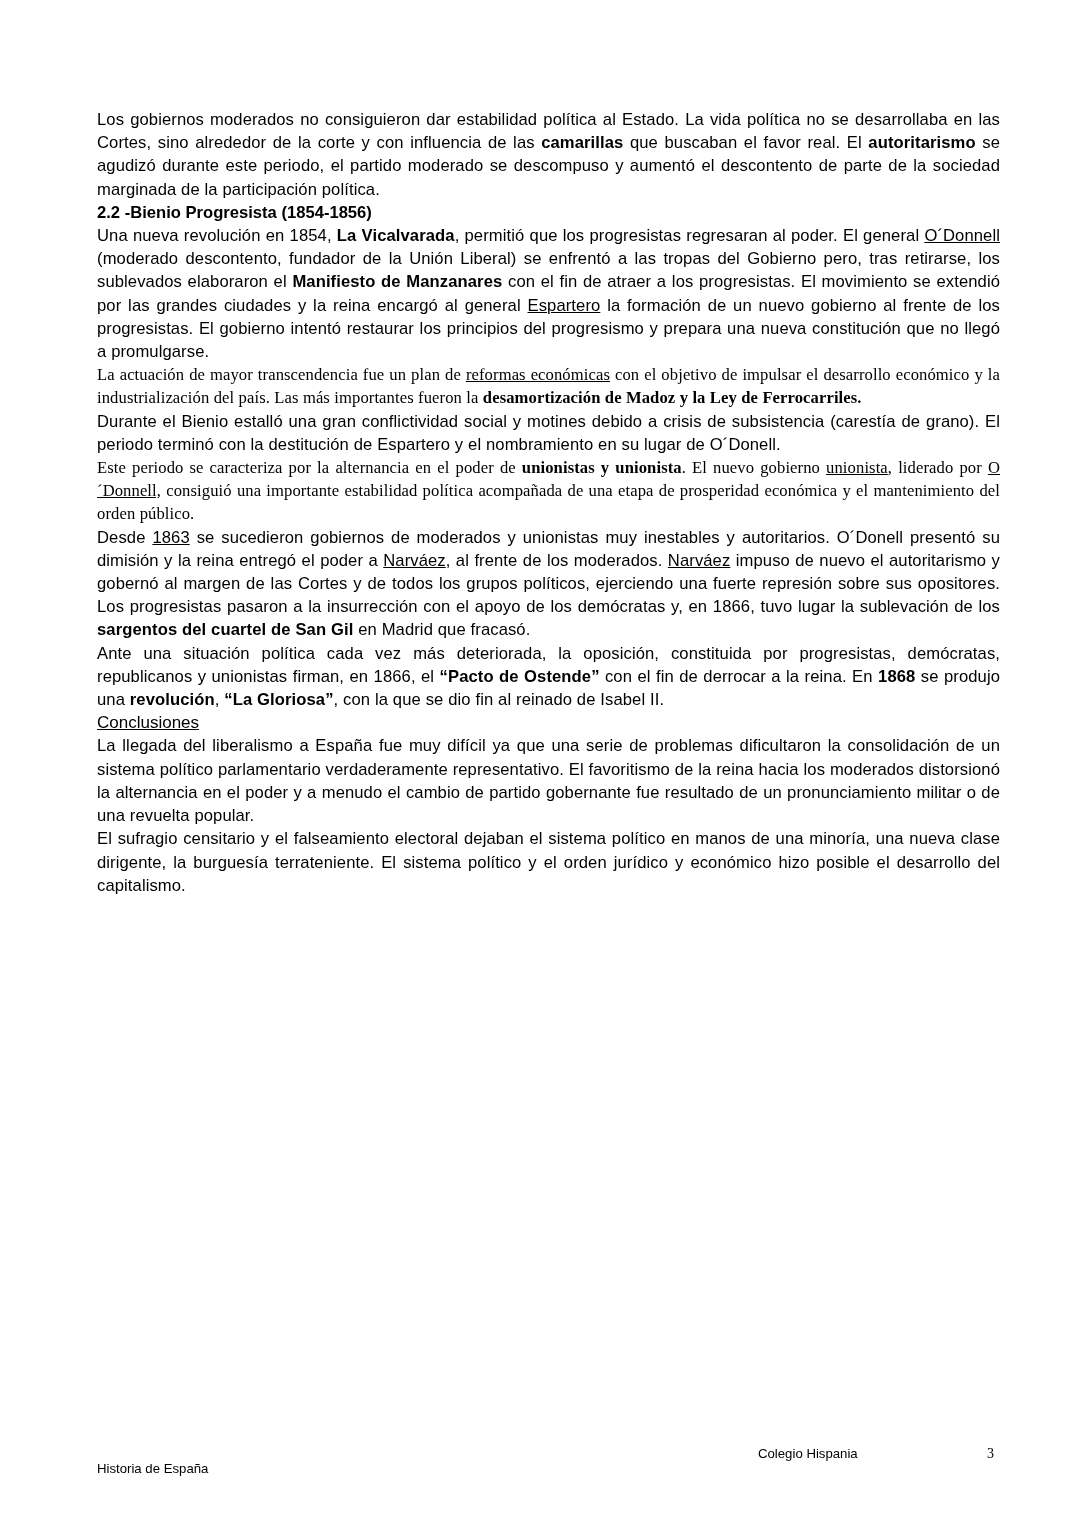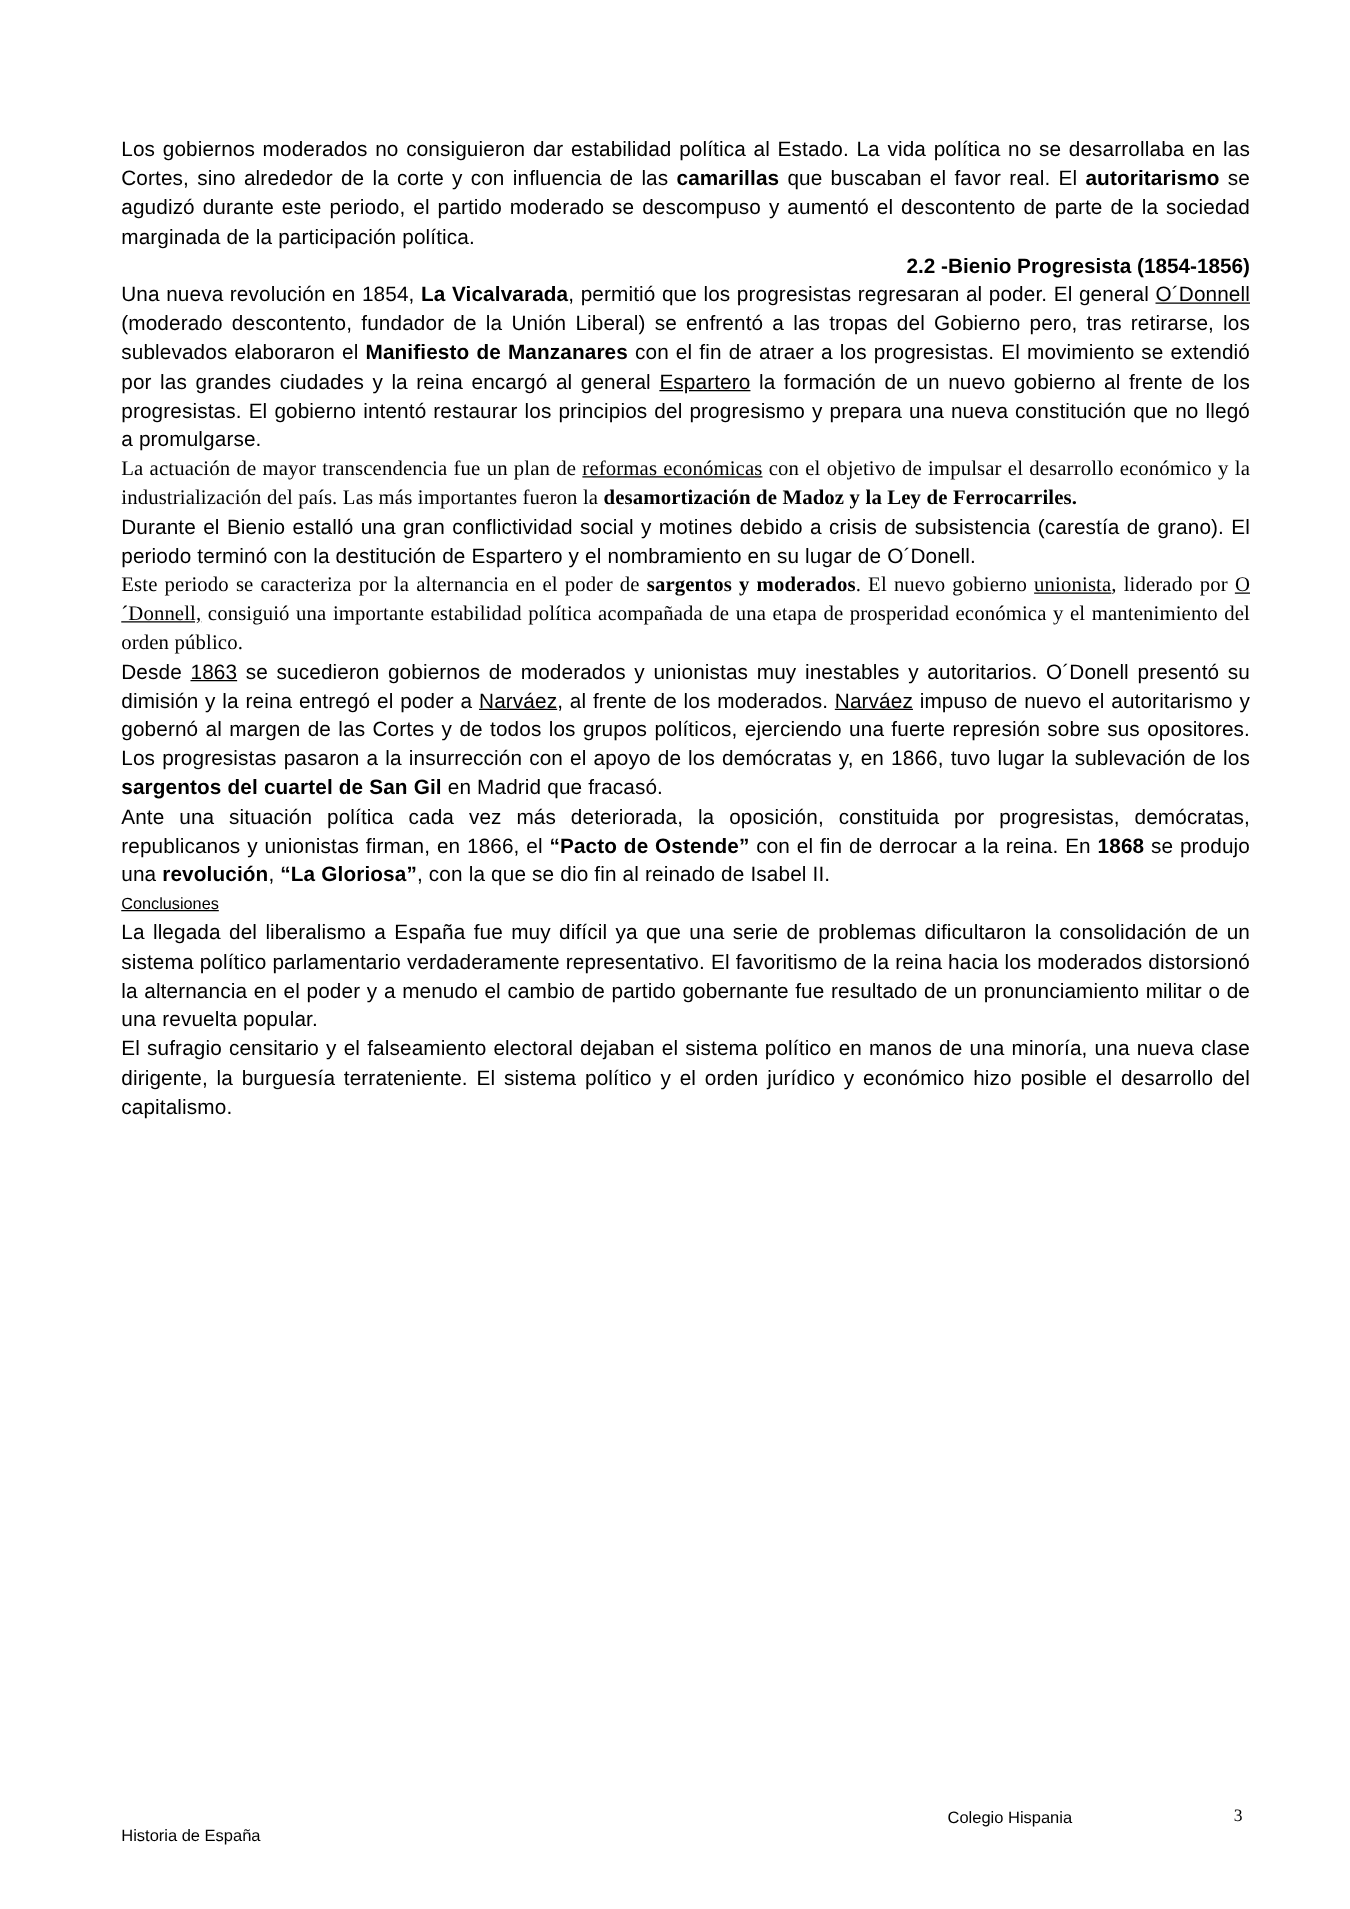--- a/index.html
+++ b/index.html
@@ -39,25 +39,25 @@
   .gap-md { margin-top: 26px; font-family: Liberation Serif, serif; }
   .gap-sm { margin-top: 14px; }
   .gap-xs { margin-top: 7px; }
   .gap-hd { margin-top: 29px; }
 
   h2.heading {
     margin: 0;
     font-size: 16.6px;
     line-height: 23.2px;
     font-weight: bold;
-    text-align: right;
+    text-align: left;
   }
   .conc-head {
     margin: 0;
-    font-size: 13px;
+    font-size: 17px;
     line-height: 23.2px;
     font-weight: normal;
     text-decoration: underline;
     text-align: left;
   }
   b { font-weight: bold; }
   u { text-decoration: underline; }
 
   .footer {
     position: absolute;
@@ -100,21 +100,21 @@
 
     <h2 class="heading gap-lg">2.2 -Bienio Progresista (1854-1856)</h2>
 
     <p class="para gap-hd"><span>Una nueva revolución en 1854, </span><b>La Vicalvarada</b><span>, permitió que los progresistas regresaran al poder. El general </span><u>O´Donnell</u><span> (moderado descontento, fundador de la Unión Liberal) se enfrentó a las tropas del Gobierno pero, tras retirarse, los sublevados elaboraron el </span><b>Manifiesto de Manzanares</b><span> con el fin de atraer a los progresistas. El movimiento se extendió por las grandes ciudades y la reina encargó al general </span><u>Espartero</u><span> la formación de un nuevo gobierno al frente de los progresistas. El gobierno intentó restaurar los principios del progresismo y prepara una nueva constitución que no llegó a promulgarse.</span></p>
 
     <p class="para gap-md"><span>La actuación  de mayor transcendencia fue un plan de </span><u>reformas económicas</u><span> con el objetivo de impulsar el desarrollo económico y la industrialización del país. Las más importantes fueron la </span><b>desamortización de Madoz y la Ley de Ferrocarriles.</b></p>
 
     <p class="para gap-sm"><span>Durante el Bienio estalló una gran conflictividad social y motines debido a crisis de subsistencia (carestía de grano). El periodo terminó con la destitución de Espartero y el nombramiento en su lugar de O´Donell.</span></p>
 
 
-    <p class="para gap-md"><span>Este periodo se caracteriza por la alternancia en el poder de </span><b>sargentos y moderados</b><span>. El nuevo gobierno </span><u>unionista</u><span>, liderado por </span><u>O´Donnell,</u><span> consiguió una importante estabilidad política acompañada de una etapa de prosperidad económica y el mantenimiento del orden público.</span></p>
+    <p class="para gap-md"><span>Este periodo se caracteriza por la alternancia en el poder de </span><b>unionistas y unionista</b><span>. El nuevo gobierno </span><u>unionista</u><span>, liderado por </span><u>O´Donnell,</u><span> consiguió una importante estabilidad política acompañada de una etapa de prosperidad económica y el mantenimiento del orden público.</span></p>
 
     <p class="para gap-sm"><span>Desde </span><u>1863</u><span> se sucedieron gobiernos de moderados y unionistas muy inestables y autoritarios. O´Donell presentó su dimisión y la reina entregó el poder a </span><u>Narváez</u><span>, al frente de los moderados. </span><u>Narváez</u><span> impuso de nuevo el autoritarismo y gobernó al margen de las Cortes y de todos los grupos políticos, ejerciendo una fuerte represión sobre sus opositores. Los progresistas pasaron a la insurrección con el apoyo de los demócratas y, en 1866, tuvo lugar la sublevación de los </span><b>sargentos del cuartel de San Gil</b><span>  en Madrid que fracasó.</span></p>
 
     <p class="para gap-sm"><span>Ante una situación política cada vez más deteriorada, la oposición, constituida por progresistas, demócratas, republicanos y unionistas firman, en 1866, el </span><b>“Pacto de Ostende”</b><span> con el fin de derrocar a la reina. En </span><b>1868</b><span> se produjo una </span><b>revolución</b><span>, </span><b>“La Gloriosa”</b><span>, con la que se dio fin al reinado de Isabel II.</span></p>
 
     <p class="conc-head gap-sm">Conclusiones</p>
 
     <p class="para gap-hd"><span>La llegada del liberalismo a España fue muy difícil ya que una serie de problemas dificultaron la consolidación de un sistema político parlamentario verdaderamente representativo. El favoritismo de la reina hacia los moderados distorsionó la alternancia en el poder y a menudo el cambio de partido gobernante fue resultado de un pronunciamiento militar o de una revuelta popular.</span></p>
 
     <p class="para gap-xs"><span>El sufragio censitario y el falseamiento electoral dejaban el sistema político en manos de una minoría, una nueva clase dirigente, la burguesía terrateniente. El sistema político y el orden jurídico y económico hizo posible el desarrollo del capitalismo.</span></p>

